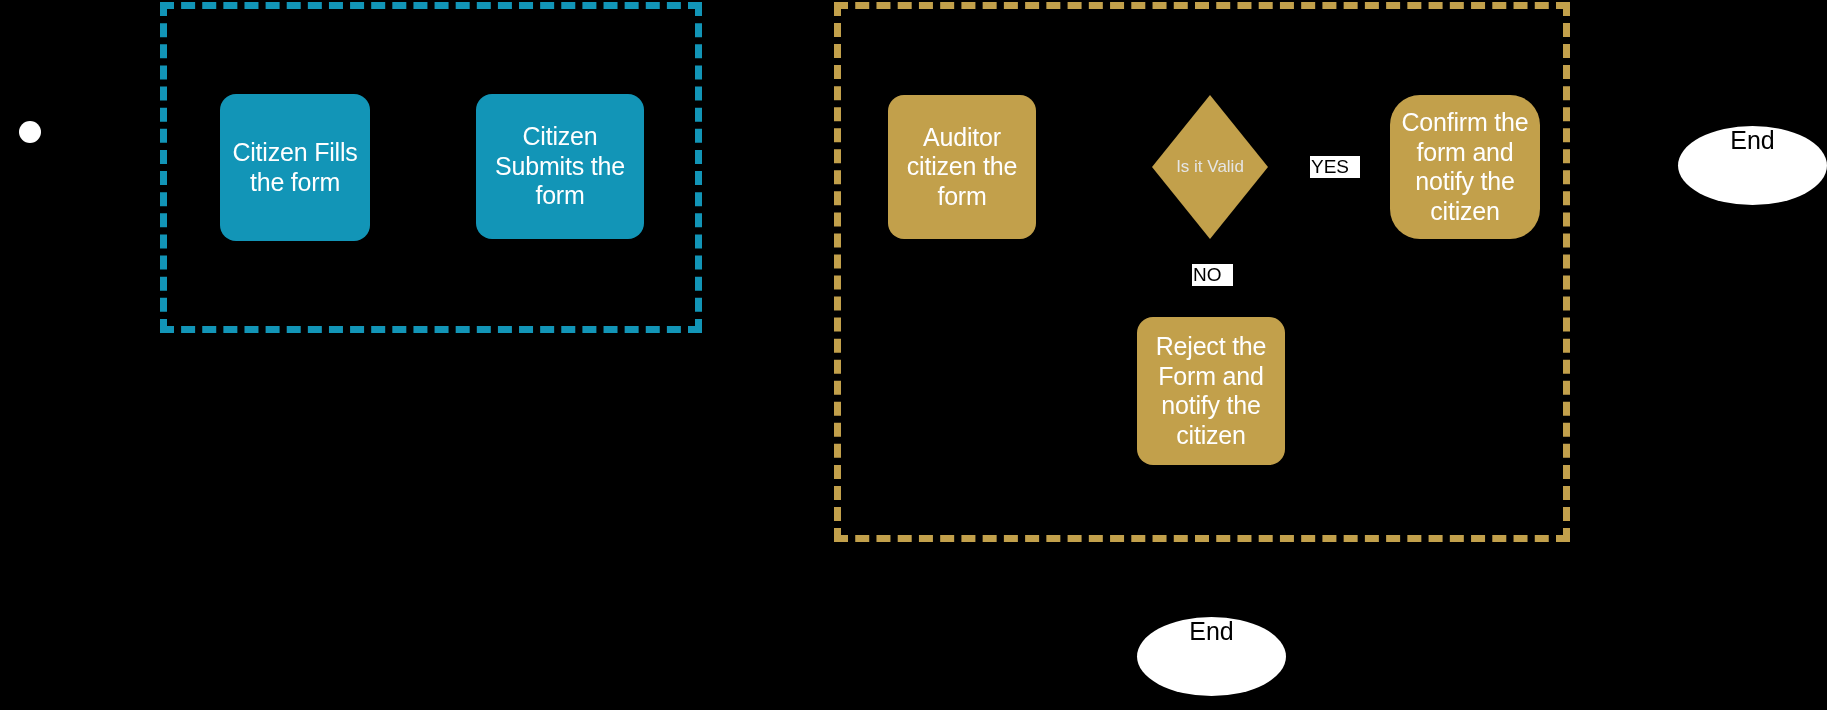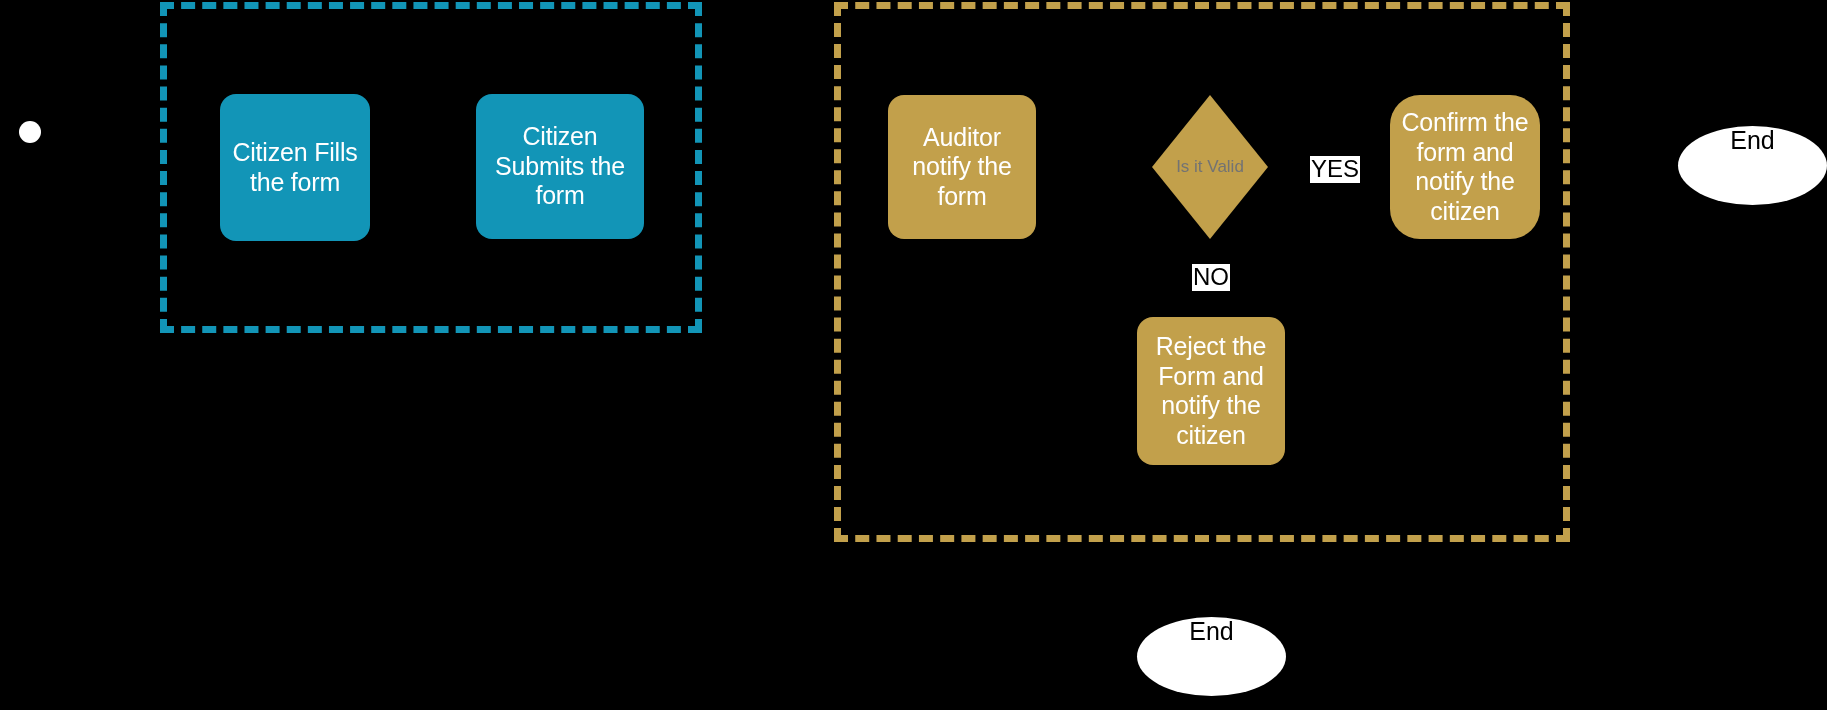--- a/index.html
+++ b/index.html
@@ -79,21 +79,21 @@
     background: #C2A04B;
     clip-path: polygon(50% 0%, 100% 50%, 50% 100%, 0% 50%);
   }
   .node-diamond .dia-label {
     position: absolute;
     inset: 0;
     display: flex;
     align-items: center;
     justify-content: center;
     text-align: center;
-    color: #737373;
+    color: #e5e5e5;
     font-size: 17px;
     line-height: 1.15;
     white-space: nowrap;
   }
 
   
   .node-terminator {
     position: absolute;
     box-sizing: border-box;
     background: #FFFFFF;
@@ -116,23 +116,23 @@
     height: 22px;
     background: #FFFFFF;
     border-radius: 50%;
   }
 
   
   .edge-label {
     position: absolute;
     background: #FFFFFF;
     color: #000000;
-    font-size: 24px;
+    font-size: 19px;
     line-height: 1.0;
-    padding: 1px 1px 2px 1px;
+    padding: 1px 11px 2px 1px;
     white-space: nowrap;
     text-align: center;
   }
   .label-yes { left: 1310px; top: 156px; }
   .label-no  { left: 1192px; top: 264px; }
 </style>
 </head>
 <body>
 
 <div id="canvas">
@@ -145,21 +145,21 @@
 
   <div class="node-box fill-blue box-fill">
     <span>Citizen Fills the form</span>
   </div>
 
   <div class="node-box fill-blue box-submit">
     <span>Citizen Submits the form</span>
   </div>
 
   <div class="node-box fill-gold box-audit">
-    <span>Auditor notify the form</span>
+    <span>Auditor citizen the form</span>
   </div>
 
   <div class="node-diamond">
     <div class="dia-shape"></div>
     <div class="dia-label">Is it Valid</div>
   </div>
 
   <div class="edge-label label-yes">YES</div>
 
   <div class="edge-label label-no">NO</div>

